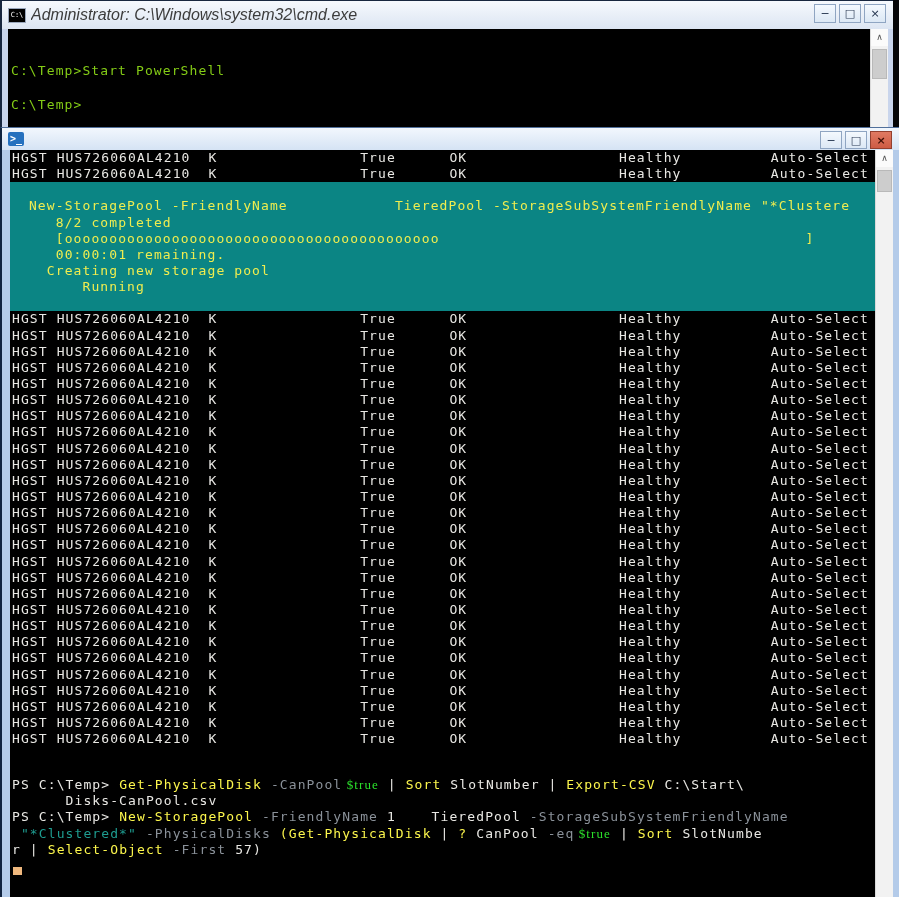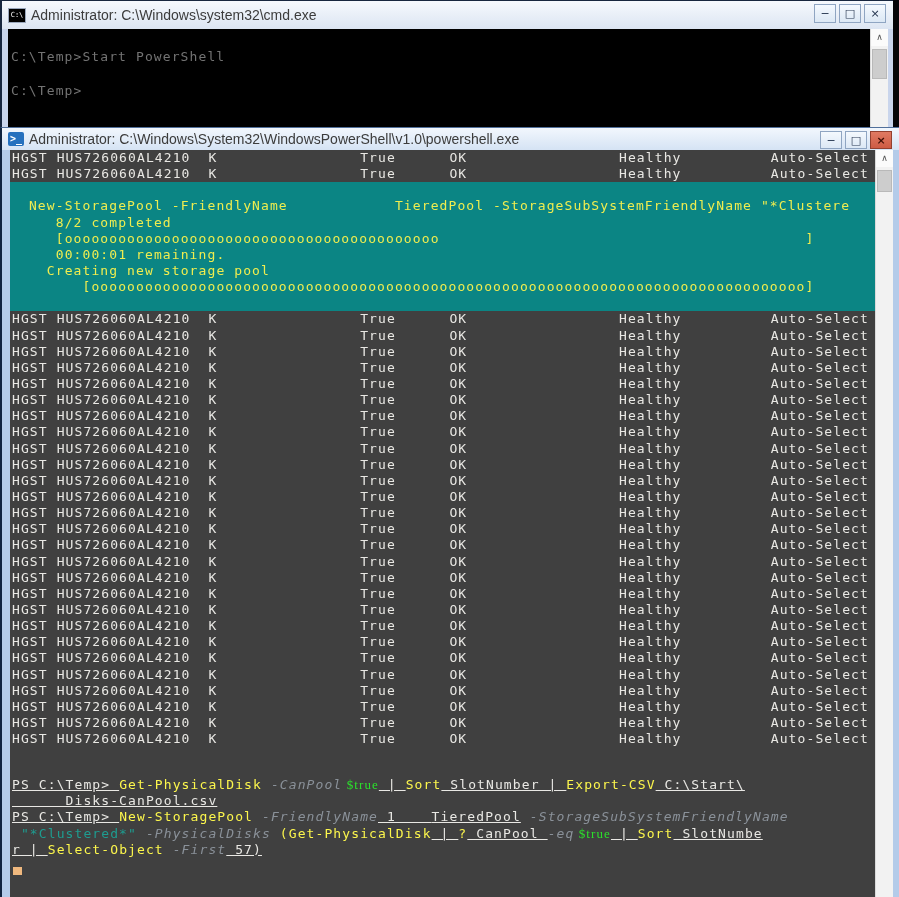--- a/index.html
+++ b/index.html
@@ -23,21 +23,21 @@
     border-left:2px solid #10233F;border-top:1px solid #51709B;
     z-index:2;
   }
   .titlebar{
     position:relative;display:flex;align-items:center;
     padding-left:6px;
   }
   #cmd-window .titlebar{height:28px;background:linear-gradient(#F6F9FD,#DCE5F2);}
   #ps-window .titlebar{height:22px;background:linear-gradient(#F2F7FD,#D5E3F4);}
   .title-text{
-    font-size:14px;color:#3C3C3C;margin-left:5px;white-space:nowrap;overflow:hidden;
+    font-size:16px;color:#3C3C3C;margin-left:5px;white-space:nowrap;overflow:hidden;font-style:italic;
   }
   .app-icon{
     display:inline-flex;align-items:center;justify-content:center;
     flex:0 0 auto;
   }
   .cmd-glyph{
     width:16px;height:13px;background:#000;border:1px solid #9AA7BC;
     color:#fff;font-size:7px;line-height:13px;text-align:center;
     font-family:"DejaVu Sans Mono",monospace;
   }
@@ -61,33 +61,33 @@
   }
   
   .console-wrap{position:absolute;display:flex;}
   #cmd-console-wrap{left:6px;top:28px;right:5px;bottom:0;background:#000;}
   #ps-console-wrap{left:8px;top:22px;right:6px;bottom:0;background:#012456;}
   .console-main{
     flex:1;overflow:hidden;
     font-family:"DejaVu Sans Mono","Liberation Mono",monospace;
     font-size:13px;letter-spacing:1.1px;
   }
-  #cmd-console-main{color:#737373;line-height:17px;padding:2px 0 0 3px;}
+  #cmd-console-main{color:#84cc16;line-height:17px;padding:16px 0 0 3px;}
   #ps-console-main{color:var(--fg);line-height:16.15px;padding:0 0 0 2px;}
   .cline,.crow,.pline,.cmdline{white-space:pre;height:inherit;}
   .cline{height:17px;}
   .crow,.pline,.cmdline{height:16.15px;}
   #progress-block{
     background:var(--prog-bg);color:var(--prog-fg);
     margin-left:-2px;padding-left:10px;margin-right:0;
   }
   .spacer2{height:30px;}
-  .tok-p{color:var(--fg);text-decoration:underline;}
+  .tok-p{color:var(--fg);}
   .tok-y{color:var(--tok-y);}
-  .tok-g{color:var(--tok-g);font-style:italic;}
+  .tok-g{color:var(--tok-g);}
   .tok-v{color:var(--tok-v);font-family:Liberation Serif, serif;}
   .tok-s{color:var(--tok-s);}
   #cursor-line{height:14px;margin-top:5px;}
   #cursor-block{display:inline-block;width:9px;height:8px;background:var(--cursor);margin-left:1px;}
   
   .scrollbar{
     flex:0 0 17px;background:#F2F2F2;position:relative;
     border-left:1px solid #DADADA;
   }
   .sb-up{
@@ -125,41 +125,40 @@
       <div class="sb-thumb" id="cmd-thumb"></div>
     </div>
   </div>
 </div>
 
 <div class="window" id="ps-window">
   <div class="titlebar">
     <span class="app-icon">
       <span class="ps-glyph">&gt;_</span>
     </span>
-    <span class="title-text">Administrator: C:\Windows\System32\WindowsPowerShell\v1.0\powershell.exe</span>
     <span class="win-buttons">
       <span class="win-btn">─</span>
       <span class="win-btn">□</span>
       <span class="win-btn close-active">×</span>
     </span>
   </div>
-  <div class="console-wrap" id="ps-console-wrap" style="background: #404040;">
+  <div class="console-wrap" id="ps-console-wrap" style="background: #000000;">
     <div class="console-main" id="ps-console-main">
       <div id="top-rows">
           <div class="crow">HGST HUS726060AL4210  K                True      OK                 Healthy          Auto-Select</div>
           <div class="crow">HGST HUS726060AL4210  K                True      OK                 Healthy          Auto-Select</div>
         </div>
       <div id="progress-block">
           <div class="pline"> </div>
           <div class="pline"> New-StoragePool -FriendlyName            TieredPool -StorageSubSystemFriendlyName "*Clustere</div>
           <div class="pline">    8/2 completed</div>
           <div class="pline">    [oooooooooooooooooooooooooooooooooooooooooo                                         ]</div>
           <div class="pline">    00:00:01 remaining.</div>
           <div class="pline">   Creating new storage pool</div>
-          <div class="pline">       [oooooooooooooooooooooooooooooooooooooooooooooooooooooooooooooooooooooooooooooooo]</div>
+          <div class="pline">       Running</div>
           <div class="pline"> </div>
         </div>
       <div id="table-rows">
           <div class="crow">HGST HUS726060AL4210  K                True      OK                 Healthy          Auto-Select</div>
           <div class="crow">HGST HUS726060AL4210  K                True      OK                 Healthy          Auto-Select</div>
           <div class="crow">HGST HUS726060AL4210  K                True      OK                 Healthy          Auto-Select</div>
           <div class="crow">HGST HUS726060AL4210  K                True      OK                 Healthy          Auto-Select</div>
           <div class="crow">HGST HUS726060AL4210  K                True      OK                 Healthy          Auto-Select</div>
           <div class="crow">HGST HUS726060AL4210  K                True      OK                 Healthy          Auto-Select</div>
           <div class="crow">HGST HUS726060AL4210  K                True      OK                 Healthy          Auto-Select</div>

